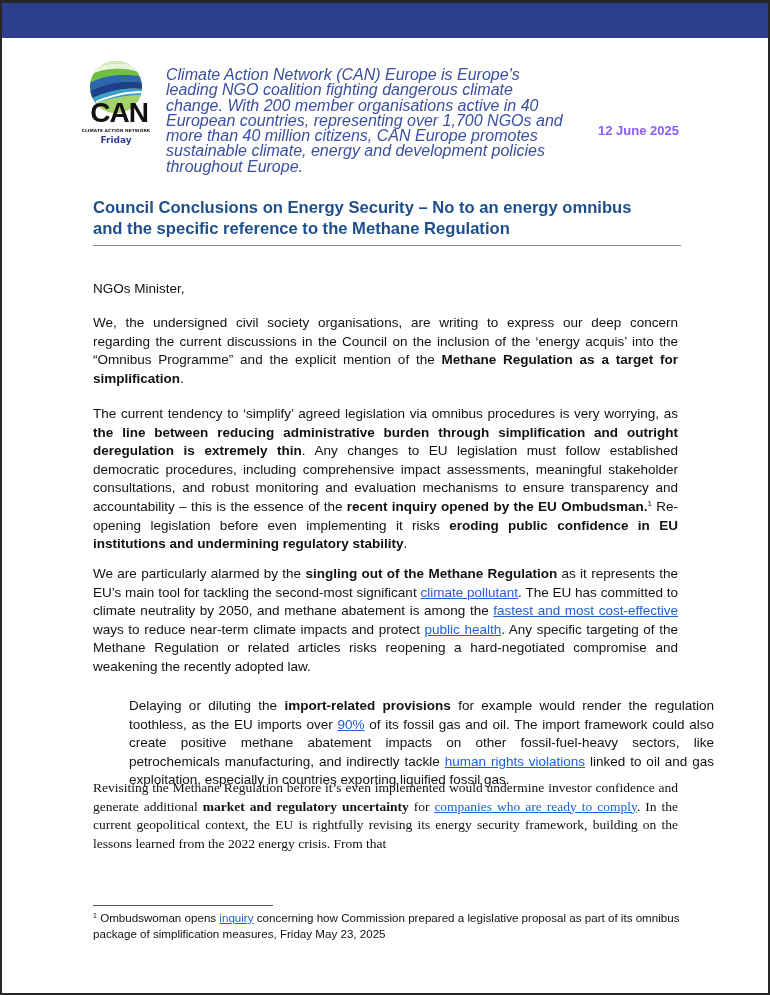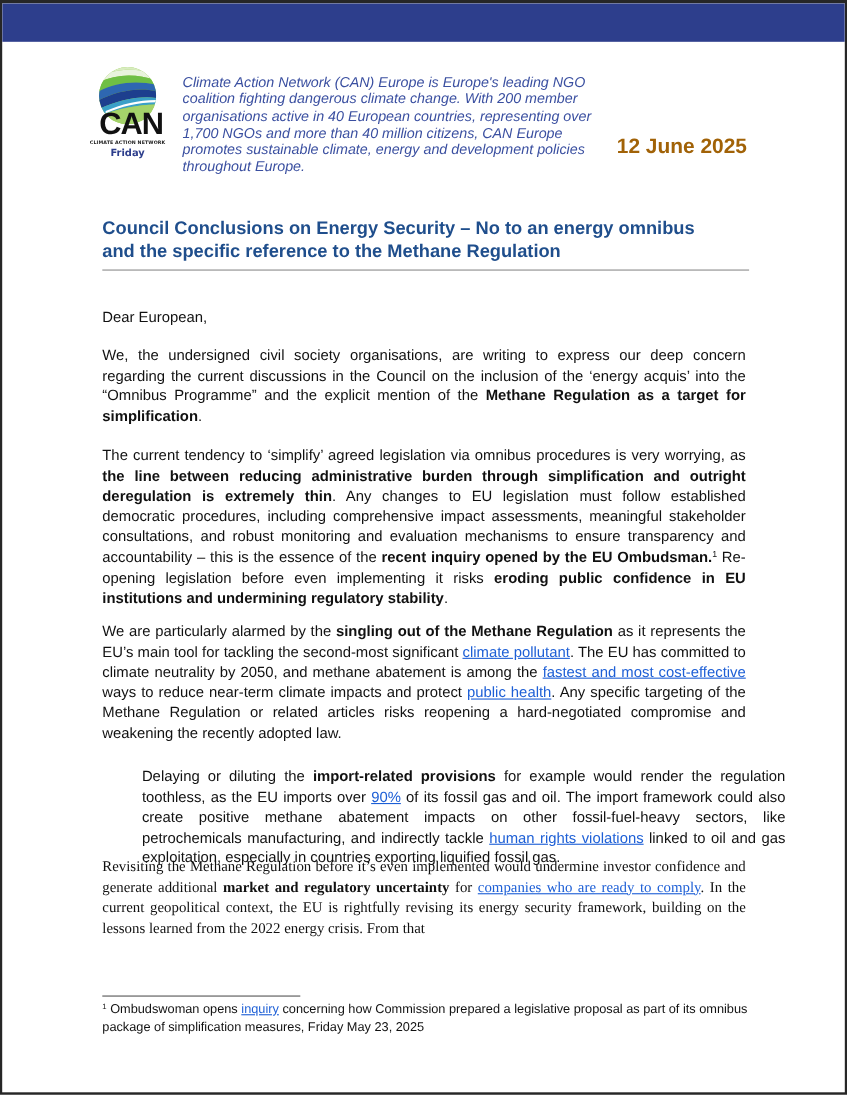--- a/index.html
+++ b/index.html
@@ -82,31 +82,31 @@
     font-size: 9px;
     color: #2d3e8c;
     line-height: 11px;
   }
   .blurb {
     position: absolute;
     left: 164px;
     top: 64px;
     width: 400px;
     font-style: italic;
-    font-size: 13px;
+    font-size: 16px;
     line-height: 15.3px;
     color: #3a4fa0;
   }
   .date {
     position: absolute;
     right: 89px;
     top: 120px;
     font-weight: bold;
-    font-size: 19px;
-    color: #a16207;
+    font-size: 13px;
+    color: #8b5cf6;
   }
   .title {
     position: absolute;
     left: 91px;
     top: 194px;
     width: 590px;
     font-weight: bold;
     font-size: 16.6px;
     line-height: 21px;
     color: #1f4e8c;
@@ -200,21 +200,21 @@
 
   <div class="date">12 June 2025</div>
 
   <div class="title">
     <div>Council Conclusions on Energy Security – No to an energy omnibus</div>
     <div>and the specific reference to the Methane Regulation</div>
   </div>
   <div class="title-rule"></div>
 
   <div class="body-text" style="top:277px;">
-    <p>Dear European,</p>
+    <p>NGOs Minister,</p>
   </div>
 
   <div class="body-text" style="top:311px;">
     <p><span>We, the undersigned civil society organisations, are writing to express our deep concern regarding the current discussions in the Council on the inclusion of the ‘energy acquis’ into the “Omnibus Programme” and the explicit mention of the </span><b>Methane Regulation as a target for simplification</b><span>.</span></p>
   </div>
 
   <div class="body-text" style="top:402px;">
     <p><span>The current tendency to ‘simplify’ agreed legislation via omnibus procedures is very worrying, as </span><b>the line between reducing administrative burden through simplification and outright deregulation is extremely thin</b><span>. Any changes to EU legislation must follow established democratic procedures, including comprehensive impact assessments, meaningful stakeholder consultations, and robust monitoring and evaluation mechanisms to ensure transparency and accountability – this is the essence of the </span><b>recent inquiry opened by the EU Ombudsman.</b><sup class="fn">1</sup><span> Re-opening legislation before even implementing it risks </span><b>eroding public confidence in EU institutions and undermining regulatory stability</b><span>.</span></p>
   </div>
 

